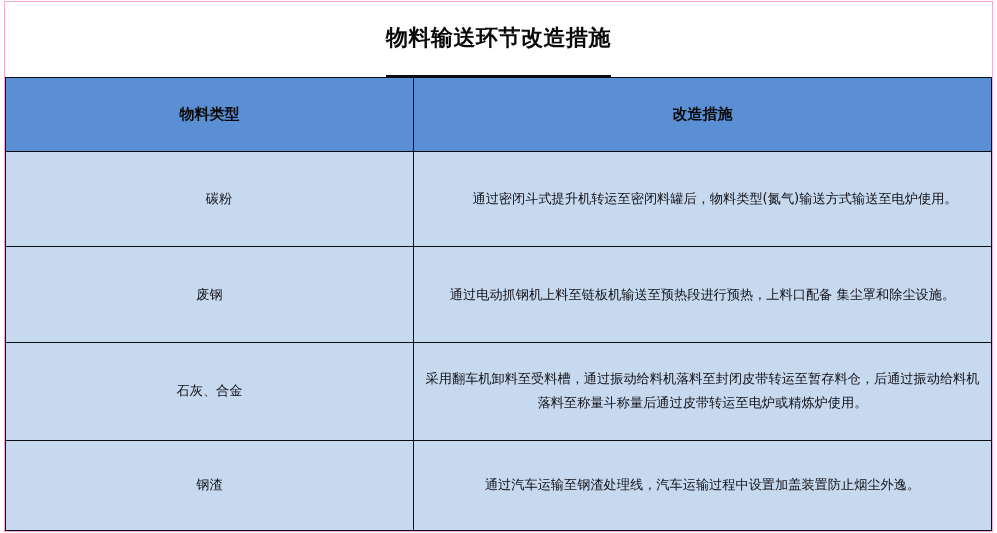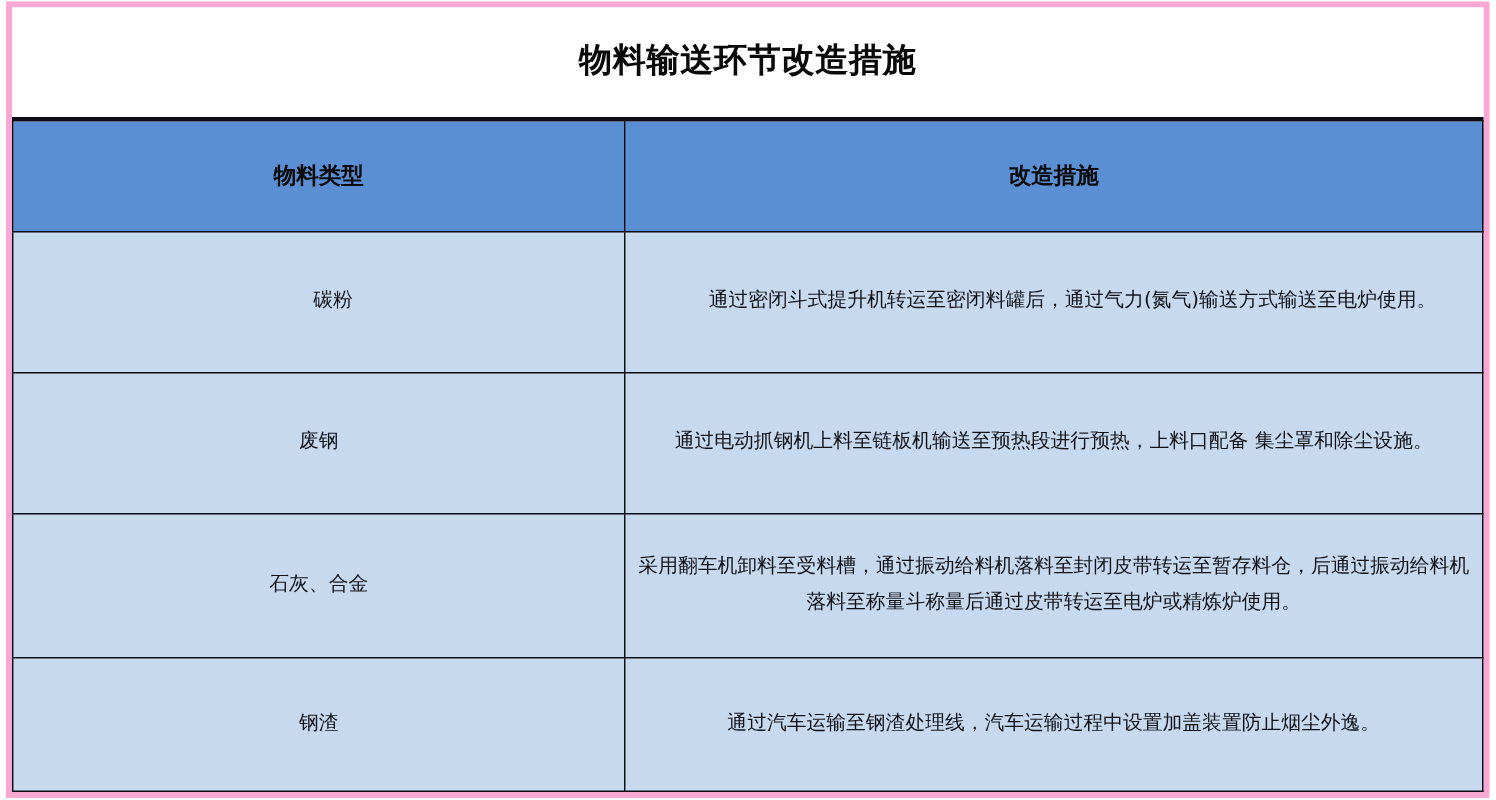--- a/index.html
+++ b/index.html
@@ -20,24 +20,25 @@
     background: #ffffff;
     box-sizing: border-box;
   }
   .table-frame {
     position: absolute;
     left: 4px;
     top: 1px;
     width: 989px;
     height: 531px;
     box-sizing: border-box;
-    border: 4px solid #f9a8d4;
+    border: 1px solid #f9a8d4;
     background: #ffffff;
     display: flex;
     flex-direction: column;
+    align-items: center;
   }
   .title-bar {
     height: 75px;
     min-height: 75px;
     box-sizing: border-box;
     border-bottom: 2px solid #0d0d16;
     background: #ffffff;
     display: flex;
     align-items: center;
     justify-content: center;
@@ -113,21 +114,21 @@
       </colgroup>
       <thead>
         <tr>
           <th>物料类型</th>
           <th>改造措施</th>
         </tr>
       </thead>
       <tbody>
         <tr class="row-2">
           <td class="cell-type">碳粉</td>
-          <td class="cell-measure">通过密闭斗式提升机转运至密闭料罐后，通过气力(氮气)输送方式输送至电炉使用。</td>
+          <td class="cell-measure">通过密闭斗式提升机转运至密闭料罐后，物料类型(氮气)输送方式输送至电炉使用。</td>
         </tr>
         <tr class="row-3">
           <td class="cell-type">废钢</td>
           <td class="cell-measure">通过电动抓钢机上料至链板机输送至预热段进行预热，上料口配备 集尘罩和除尘设施。</td>
         </tr>
         <tr class="row-4">
           <td class="cell-type">石灰、合金</td>
           <td class="cell-measure">采用翻车机卸料至受料槽，通过振动给料机落料至封闭皮带转运至暂存料仓，后通过振动给料机落料至称量斗称量后通过皮带转运至电炉或精炼炉使用。</td>
         </tr>
         <tr class="row-5">

